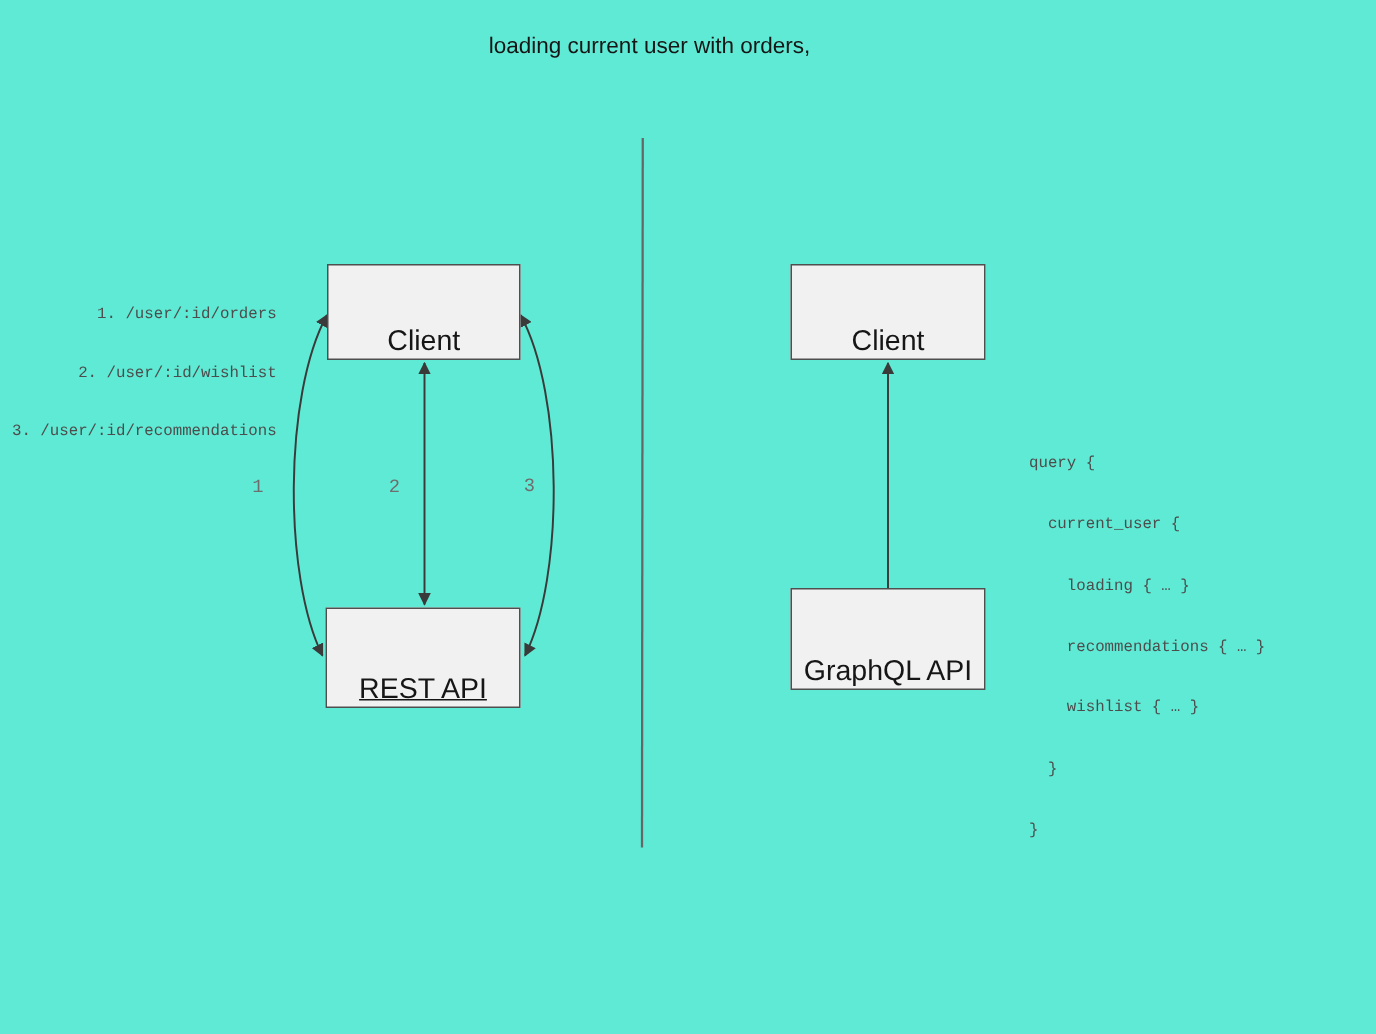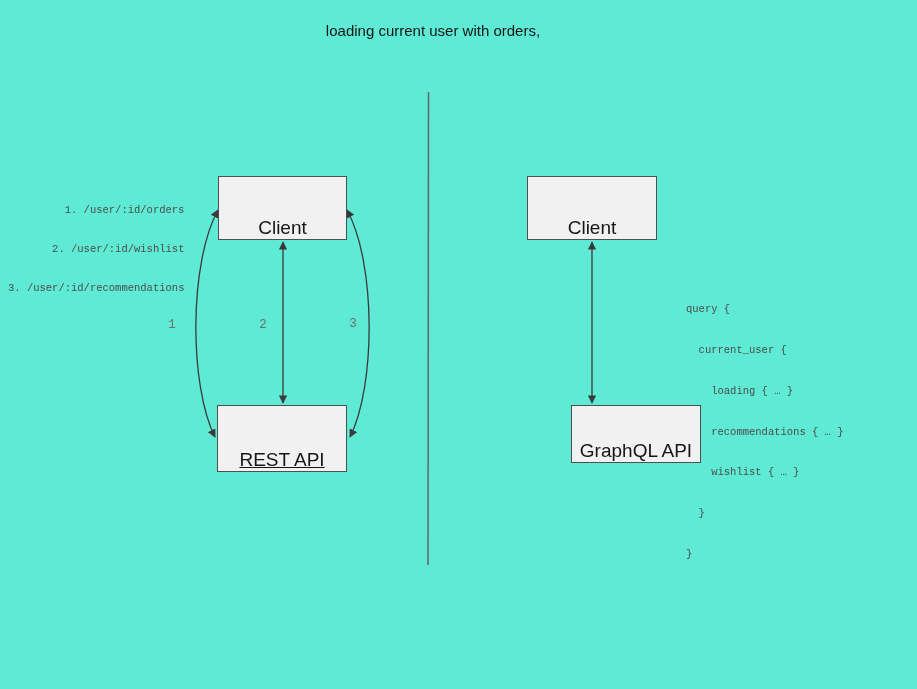--- a/index.html
+++ b/index.html
@@ -52,21 +52,21 @@
     border: 1.5px solid var(--box-border);
     display: flex;
     align-items: flex-end;
     justify-content: center;
     font-size: 19px;
     color: #161616;
   }
   .node-client-left  { left: 218px; top: 176px; width: 129px; height: 64px; }
   .node-rest-api     { left: 217px; top: 405px; width: 130px; height: 67px; text-decoration: underline; }
   .node-client-right { left: 527px; top: 176px; width: 130px; height: 64px; }
-  .node-graphql-api  { left: 527px; top: 405px; width: 130px; height: 58px; margin-left: 44px; }
+  .node-graphql-api  { left: 527px; top: 392px; width: 130px; height: 68px; }
   .mono {
     font-family: "Liberation Mono", "DejaVu Sans Mono", monospace;
     color: var(--code-text);
   }
   .endpoint-list {
     position: absolute;
     left: 8px;
     top: 178px;
     font-size: 10.5px;
     line-height: 13px;

